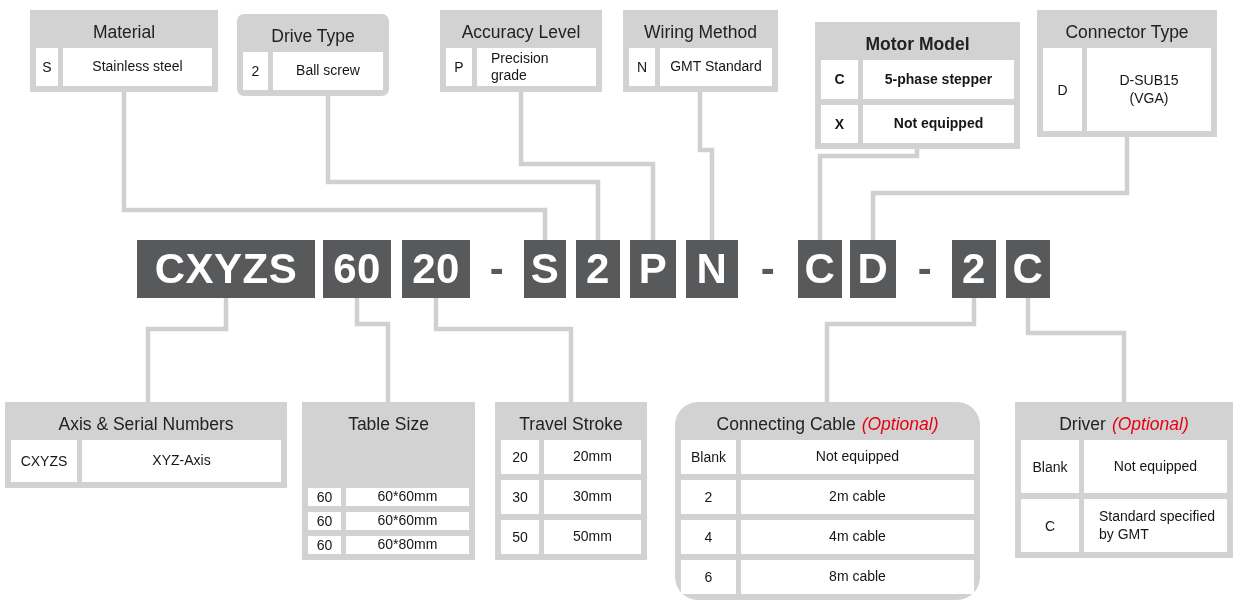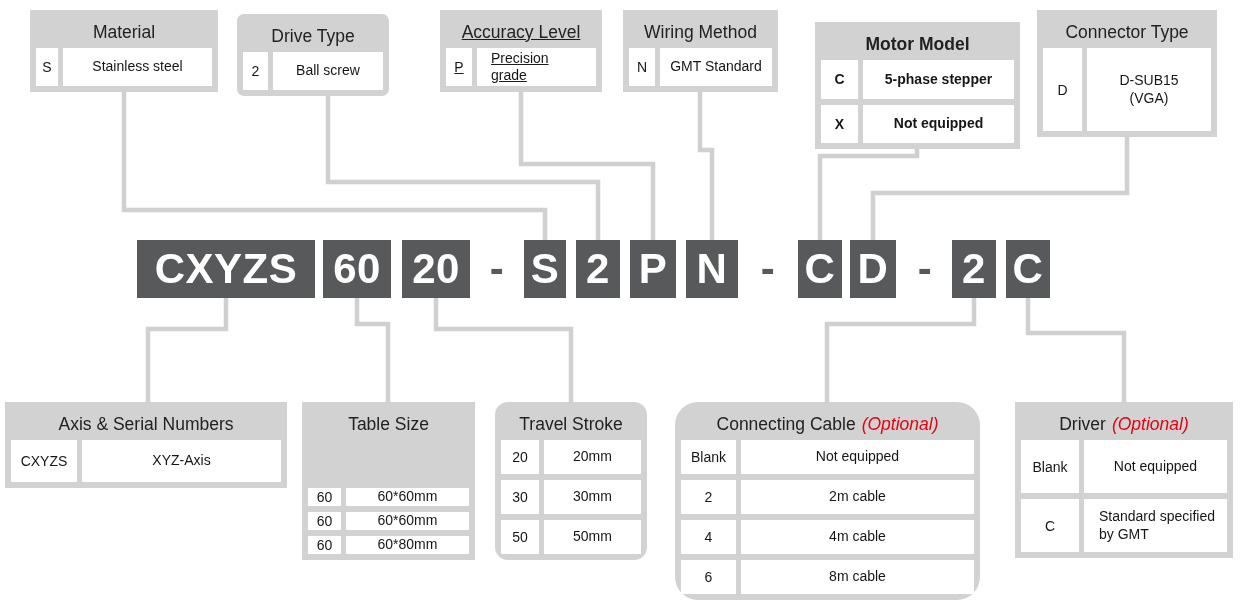--- a/index.html
+++ b/index.html
@@ -80,21 +80,21 @@
         <span>Drive Type</span>
       </div>
     <div class="rows">
       <div class="crow">
         <div class="ccode" style="width:25px">2</div>
         <div class="cdesc">Ball screw</div>
       </div>
     </div>
   </div>
 
-  <div class="cbox" style="left:440px;top:10px;width:162px;height:82px;text-decoration:underline;">
+  <div class="cbox" style="left:440px;top:10px;width:162px;height:82px;">
     <div class="cbox-title">
         <span>Accuracy Level</span>
       </div>
     <div class="rows">
       <div class="crow">
         <div class="ccode" style="width:26px">P</div>
         <div class="cdesc align-left">Precision
 grade</div>
       </div>
     </div>
@@ -181,21 +181,21 @@
         <div class="ccode" style="width:33px">60</div>
         <div class="cdesc">60*60mm</div>
       </div>
       <div class="crow">
         <div class="ccode" style="width:33px">60</div>
         <div class="cdesc">60*80mm</div>
       </div>
     </div>
   </div>
 
-  <div class="cbox" style="left:495px;top:402px;width:152px;height:158px;border-radius:13px;">
+  <div class="cbox" style="left:495px;top:402px;width:152px;height:158px;">
     <div class="cbox-title">
         <span>Travel Stroke</span>
       </div>
     <div class="rows">
       <div class="crow">
         <div class="ccode" style="width:38px">20</div>
         <div class="cdesc">20mm</div>
       </div>
       <div class="crow">
         <div class="ccode" style="width:38px">30</div>

